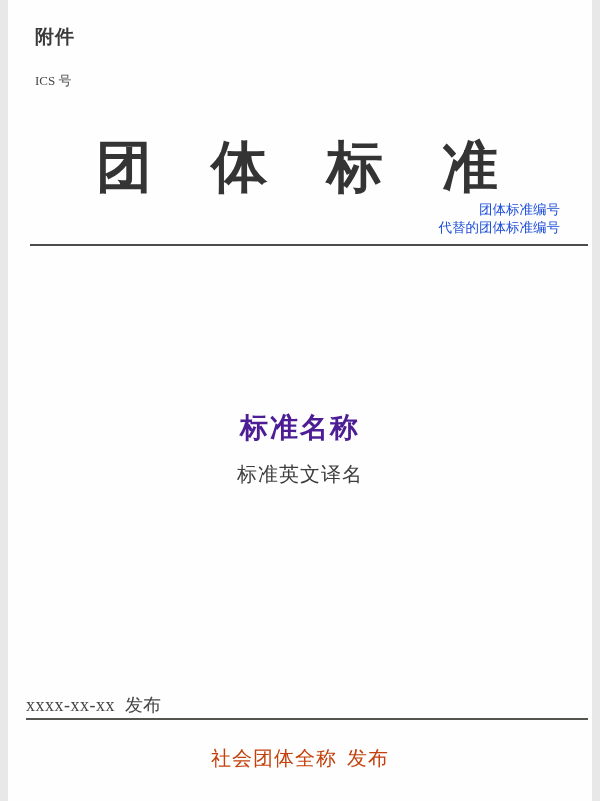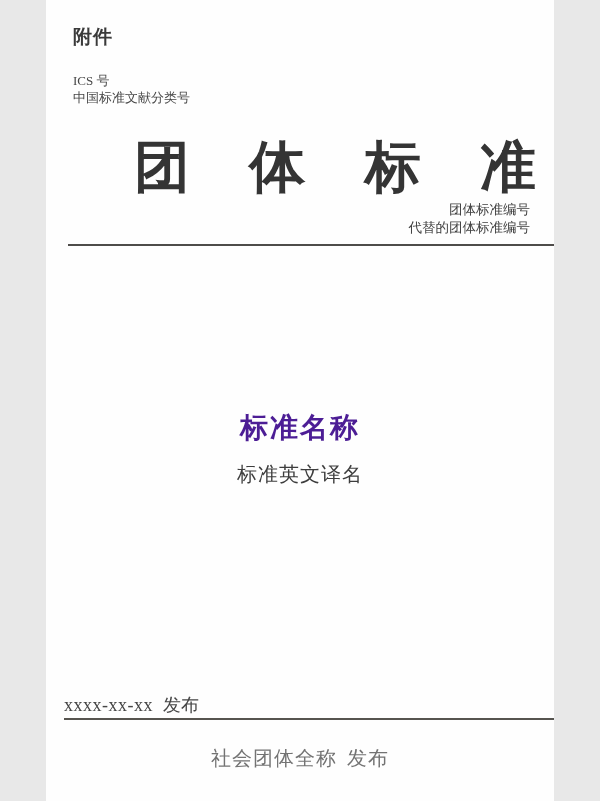--- a/index.html
+++ b/index.html
@@ -1,19 +1,19 @@
 <!DOCTYPE html>
 <html><head>
 <meta charset="utf-8">
 <style>
   * { margin: 0; padding: 0; box-sizing: border-box; }
   html, body { background: #e8e8e8; }
   .page {
     position: relative;
-    width: 508px;
+    width: 584px;
     height: 801px;
     margin: 0 auto;
     background: #fefefe;
     color: #3d3d3d;
     font-family: "Liberation Serif", serif;
     overflow: hidden;
   }
   .attachment {
     position: absolute;
     left: 27px;
@@ -41,27 +41,27 @@
     display: flex;
     justify-content: space-between;
     font-family: "Liberation Sans", sans-serif;
     font-size: 56px;
     line-height: 62px;
     font-weight: bold;
     color: #343434;
   }
   .std-numbers {
     position: absolute;
-    right: 24px;
+    right: 32px;
     top: 201px;
     text-align: right;
     font-family: "Liberation Serif", serif;
     font-size: 13.5px;
     line-height: 17.5px;
-    color: #404040;
+    color: #1d4ed8;
   }
   .header-rule {
     position: absolute;
     left: 22px;
     top: 244px;
     width: 558px;
     height: 2px;
     background: #4e4c4a;
   }
   .std-name {
@@ -113,35 +113,34 @@
   }
   .footer-issuer {
     position: absolute;
     left: 0;
     top: 745px;
     width: 100%;
     text-align: center;
     font-family: "Liberation Sans", sans-serif;
     font-size: 20px;
     font-weight: 500;
-    color: #737373;
+    color: #c2410c;
     letter-spacing: 1px;
   }
   .issuer-action { margin-left: 10px; }
 </style>
 </head>
 <body>
 
 <div class="page">
 
   <div class="attachment">附件</div>
 
   <div class="ics-block">
     <div>ICS 号</div>
-    <div>中国标准文献分类号</div>
   </div>
 
   <div class="big-title">
     <span>团</span>
     <span>体</span>
     <span>标</span>
     <span>准</span>
   </div>
 
   <div class="std-numbers">

